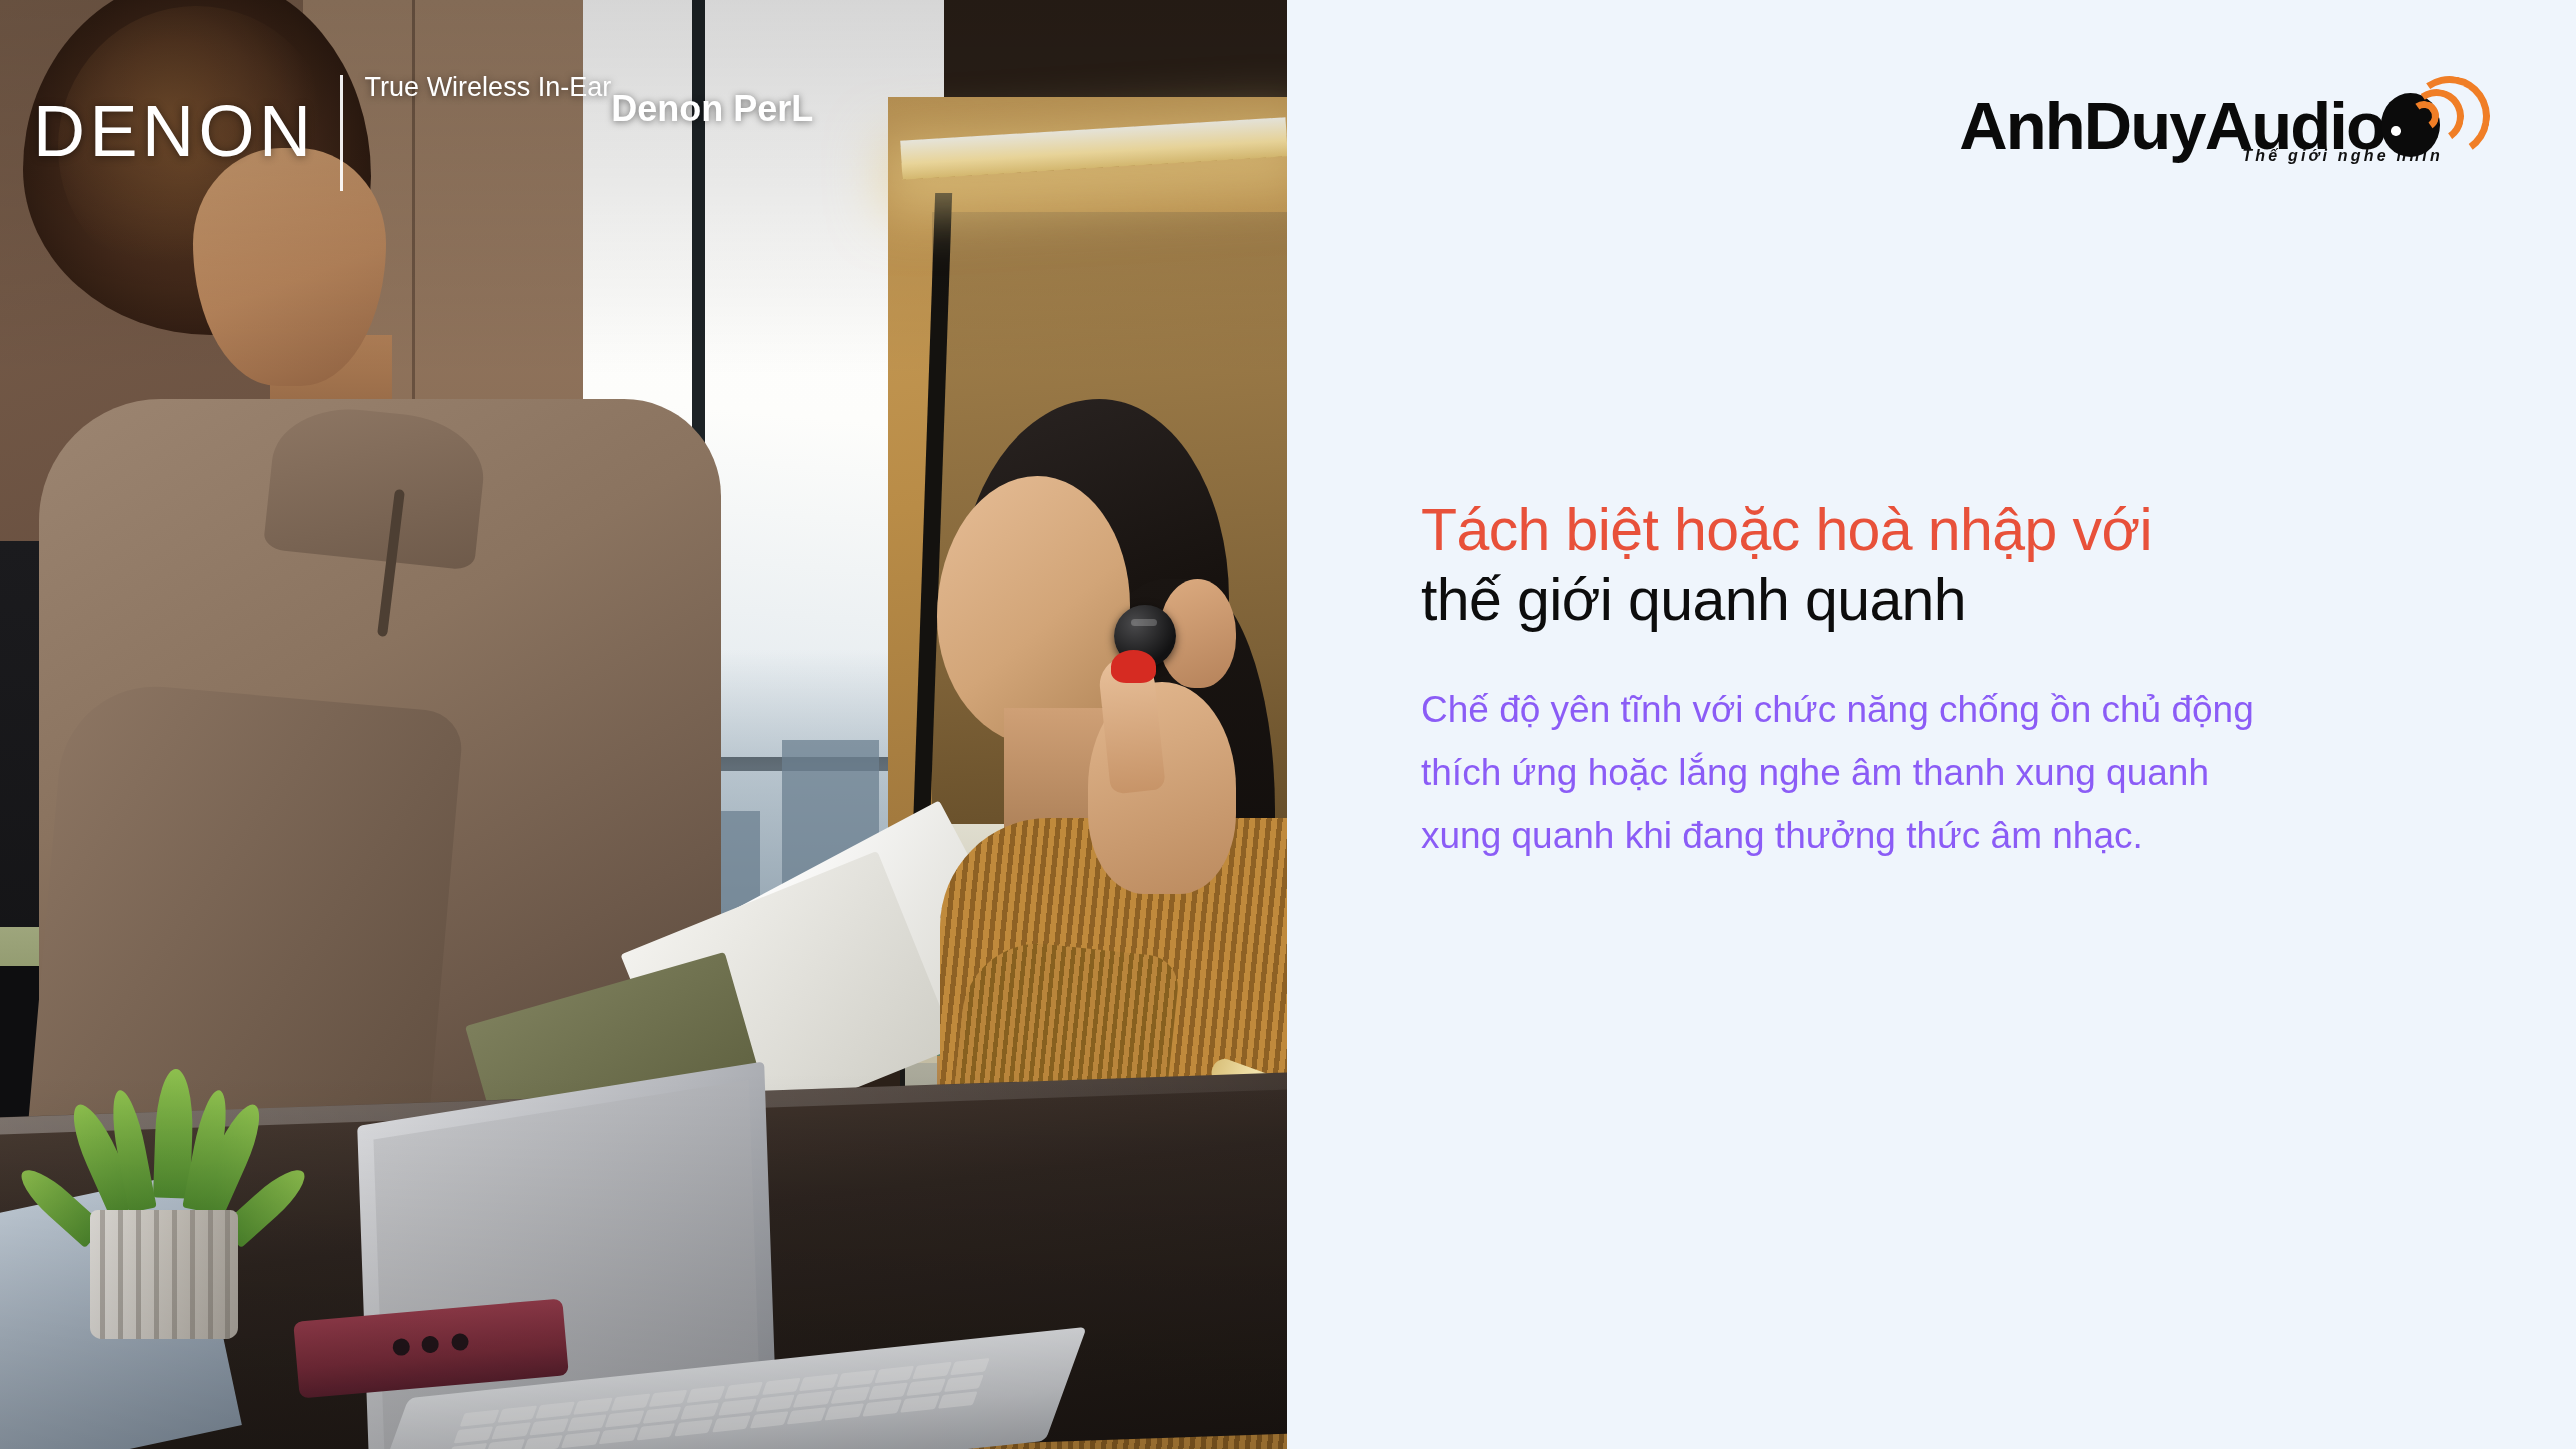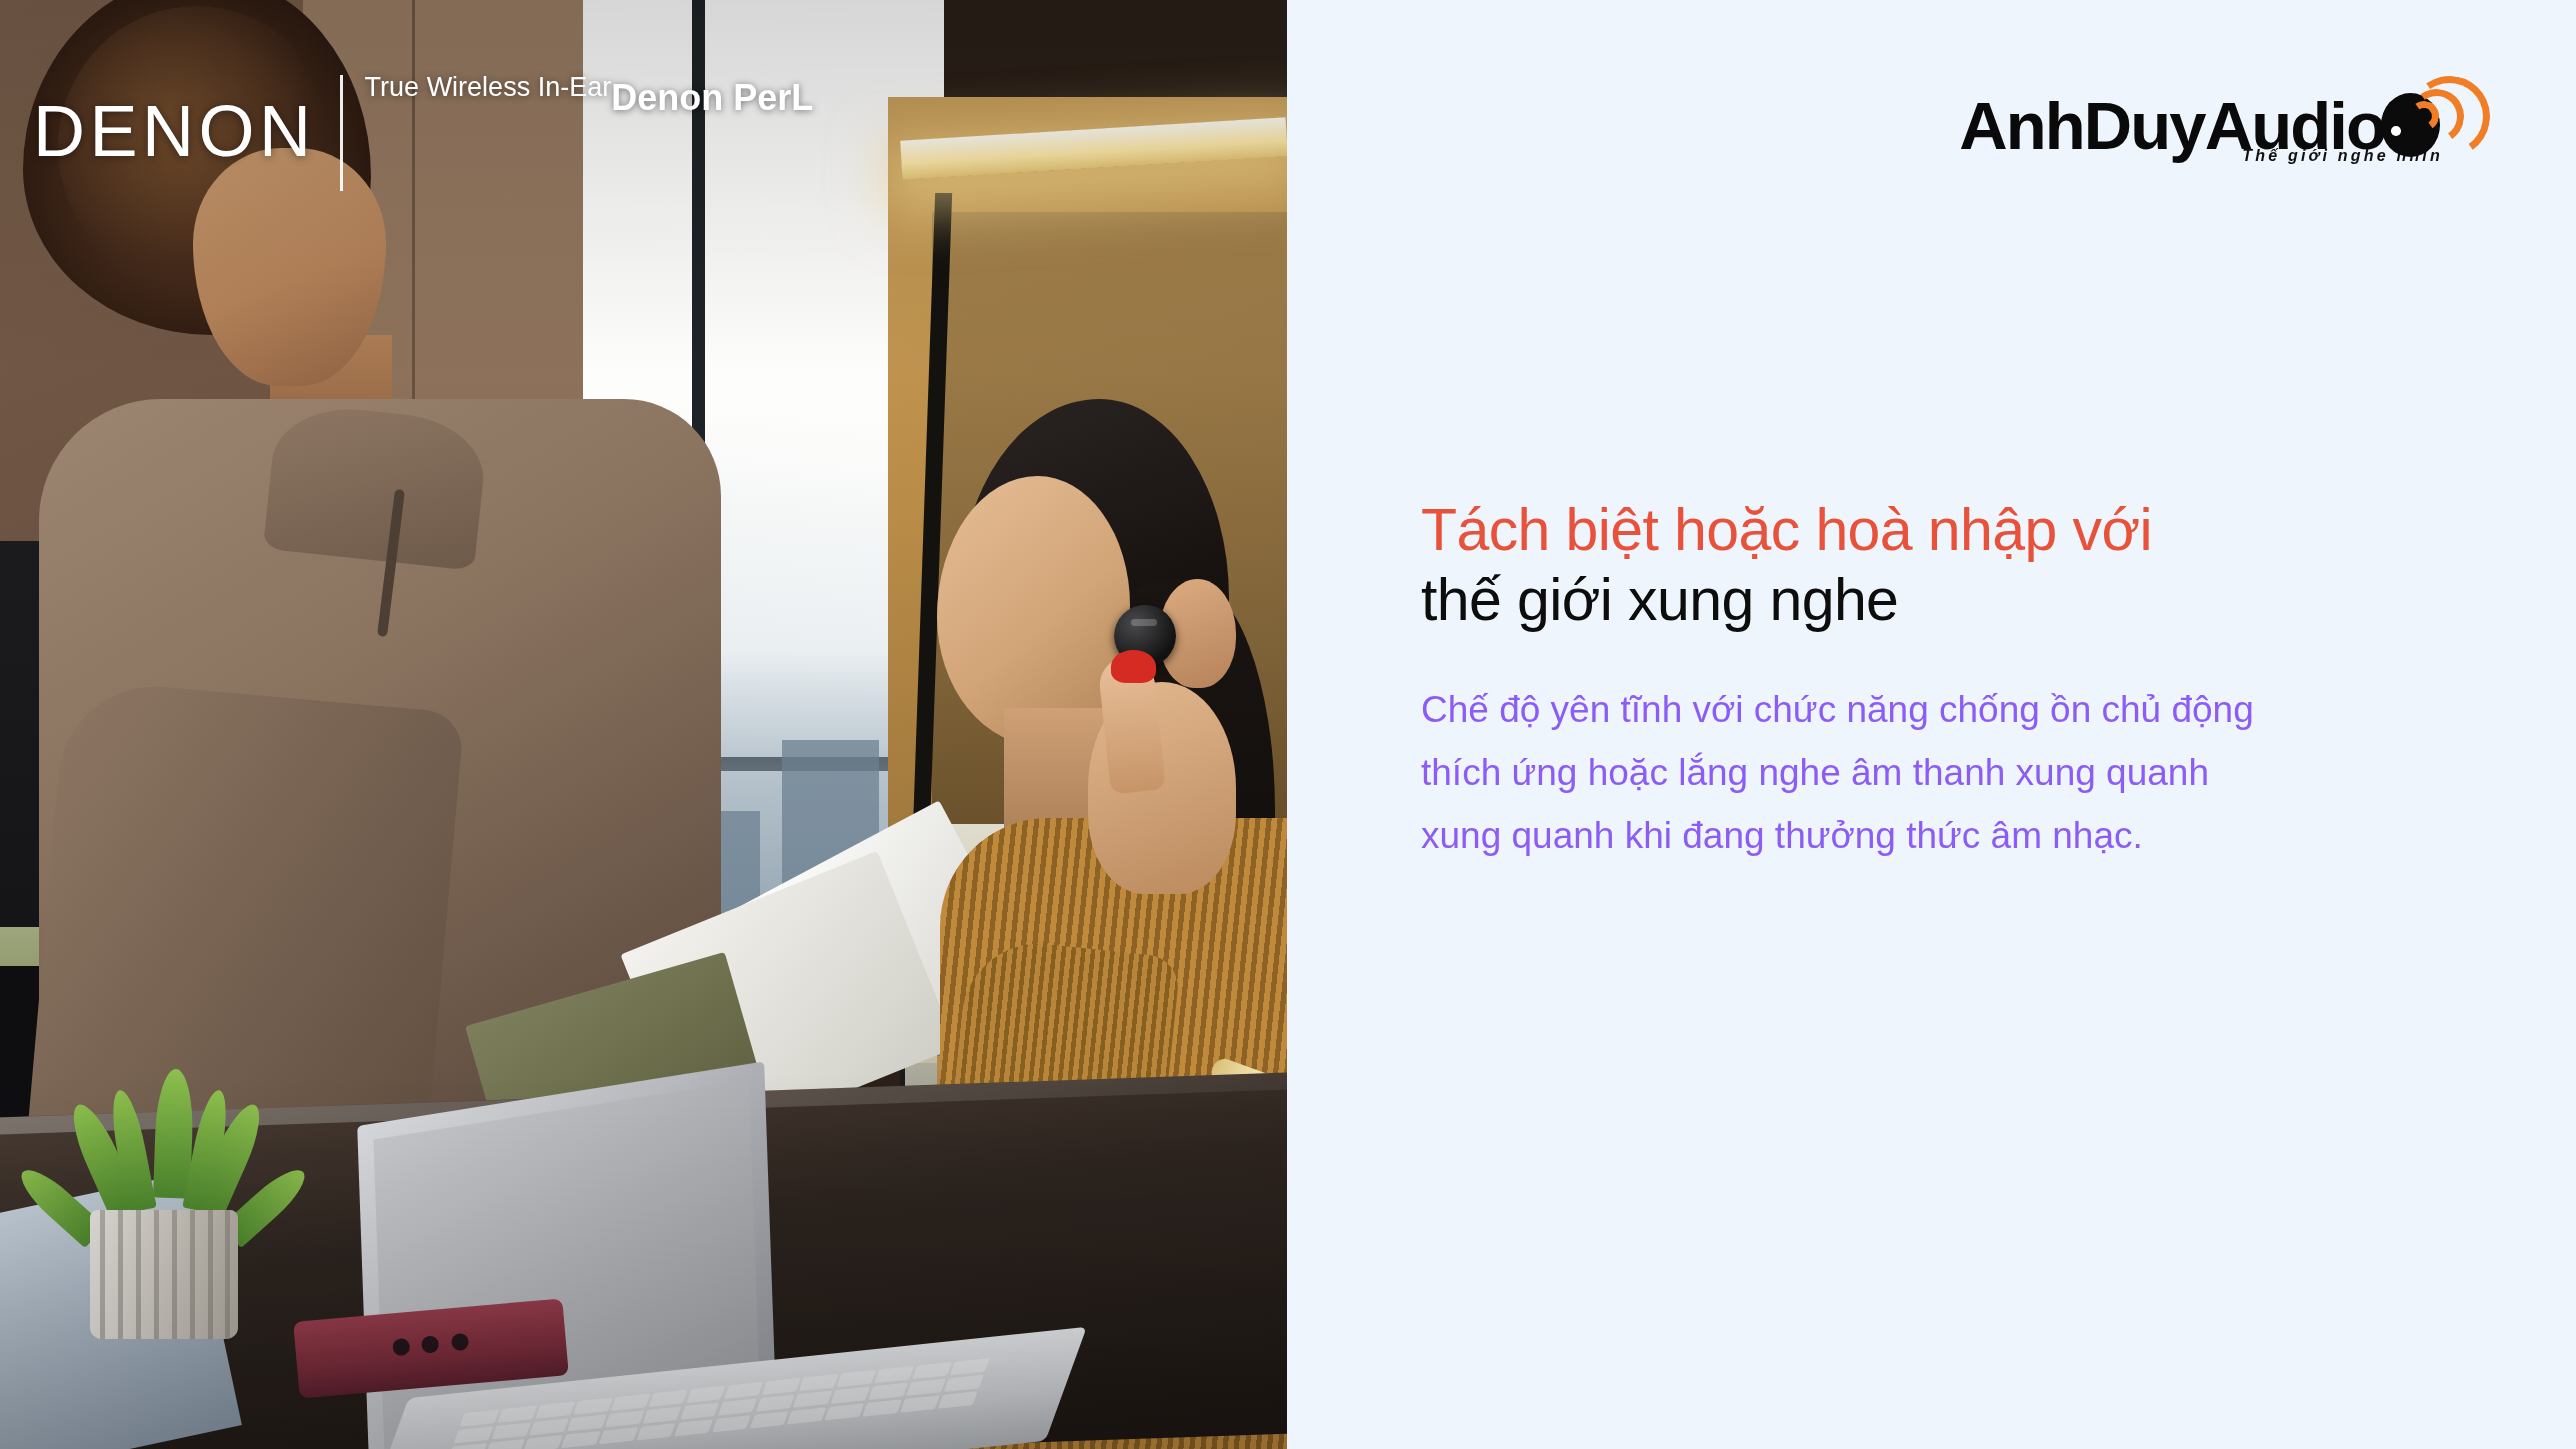--- a/index.html
+++ b/index.html
@@ -170,21 +170,21 @@
           pointer-events:none; }
 
   
   .lockup { position:absolute; left:33px; top:71px; display:flex; align-items:stretch; z-index:6; }
   .denon-word { font-size:72px; font-weight:400; letter-spacing:4.5px; color:#fff;
           line-height:1; align-self:center; text-shadow:0 1.3px 9px rgba(0,0,0,.45); }
   .lock-div { width:2.6px; background:rgba(255,255,255,.92); margin:3.9px 22px 0 24.5px; height:116px; }
   .lock-txt { display:flex; flex-direction:row; justify-content:center; color:#fff;
           text-shadow:0 1.3px 7.7px rgba(0,0,0,.5); }
   .lock-sub { font-size:27px; font-weight:400; line-height:1.25; }
-  .lock-model { font-size:36px; font-weight:700; line-height:1.2; margin-top:5px; }
+  .lock-model { font-size:36px; font-weight:700; line-height:1.2; margin-top:16px; }
 
   
   .panel { position:relative; width:1290px; height:1449px; background:#eff5fc; }
 
   .brand { position:absolute; right:115px; top:81px; width:464px;
            display:flex; flex-direction:column; align-items:flex-end; }
   .brand-row { display:flex; align-items:flex-end; }
   .brand-name { font-size:67px; font-weight:700; color:#0a0a0a; letter-spacing:-1.9px;
            line-height:.92; font-stretch:semi-condensed; }
   .brand-mark { position:relative; width:85px; height:76px; margin-left:-9px; }
@@ -371,21 +371,21 @@
           <div class="arc arc2"></div>
           <div class="arc arc3"></div>
         </div>
       </div>
       <div class="brand-tag">Thế giới nghe nhìn</div>
     </div>
 
     <div class="copy">
       <div class="headline">
         <span class="hl-red">Tách biệt hoặc hoà nhập với</span>
-        <span class="hl-blk">thế giới xung nghe</span>
+        <span class="hl-blk">thế giới quanh quanh</span>
       </div>
       <div class="body">
         <span>Chế độ yên tĩnh với chức năng chống ồn chủ động</span>
         <span>thích ứng hoặc lắng nghe âm thanh xung quanh</span>
         <span>xung quanh khi đang thưởng thức âm nhạc.</span>
       </div>
     </div>
   </div>
 </div>
 

